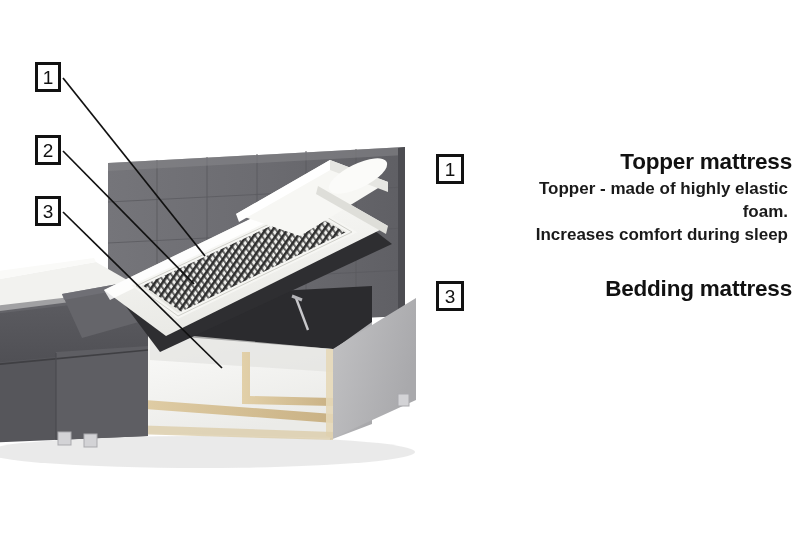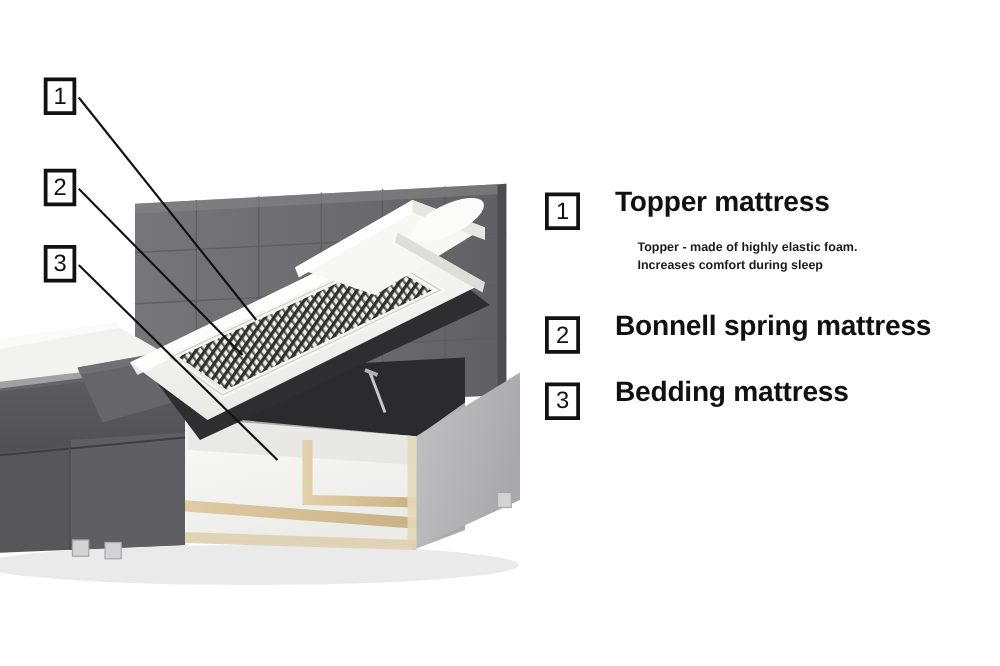--- a/index.html
+++ b/index.html
@@ -27,28 +27,28 @@
 
   
   #legend{position:absolute;left:436px;top:150px;width:356px;}
   .legend-row{position:relative;margin-bottom:20px;}
   .legend-row .numbox{
     position:absolute;left:0;top:4px;
     width:28px;height:30px;border:3px solid #111;background:#fff;
     display:flex;align-items:center;justify-content:center;
     font-size:19px;line-height:1;color:#111;box-sizing:border-box;
   }
-  .legend-row .body{margin-left:56px;}
+  .legend-row .body{margin-left:56px;text-align:right;}
   .legend-row h2{
     margin:0 0 4px 0;font-size:22.5px;line-height:1.08;
     font-weight:bold;letter-spacing:-0.2px;color:#111;
     white-space:nowrap;
   }
   .legend-row p{
-    margin:18px;font-size:10px;line-height:1.35;
+    margin:4px;font-size:17px;line-height:1.35;
     font-weight:bold;color:#1a1a1a;white-space:pre-line;
   }
   .r1{top:0;}
   .r2{margin-top:30px;}
   .r3{margin-top:28px;}
 </style>
 </head>
 <body>
 
 <div id="stage">
@@ -213,21 +213,20 @@
       <div class="body">
         <h2>Topper mattress</h2>
         <p>Topper - made of highly elastic foam.
 Increases comfort during sleep</p>
       </div>
     </div>
 
     <div class="legend-row r2">
       <div class="numbox">2</div>
       <div class="body">
-        <h2>Bonnell spring mattress</h2>
       </div>
     </div>
 
     <div class="legend-row r3">
       <div class="numbox">3</div>
       <div class="body">
         <h2>Bedding mattress</h2>
       </div>
     </div>
 

